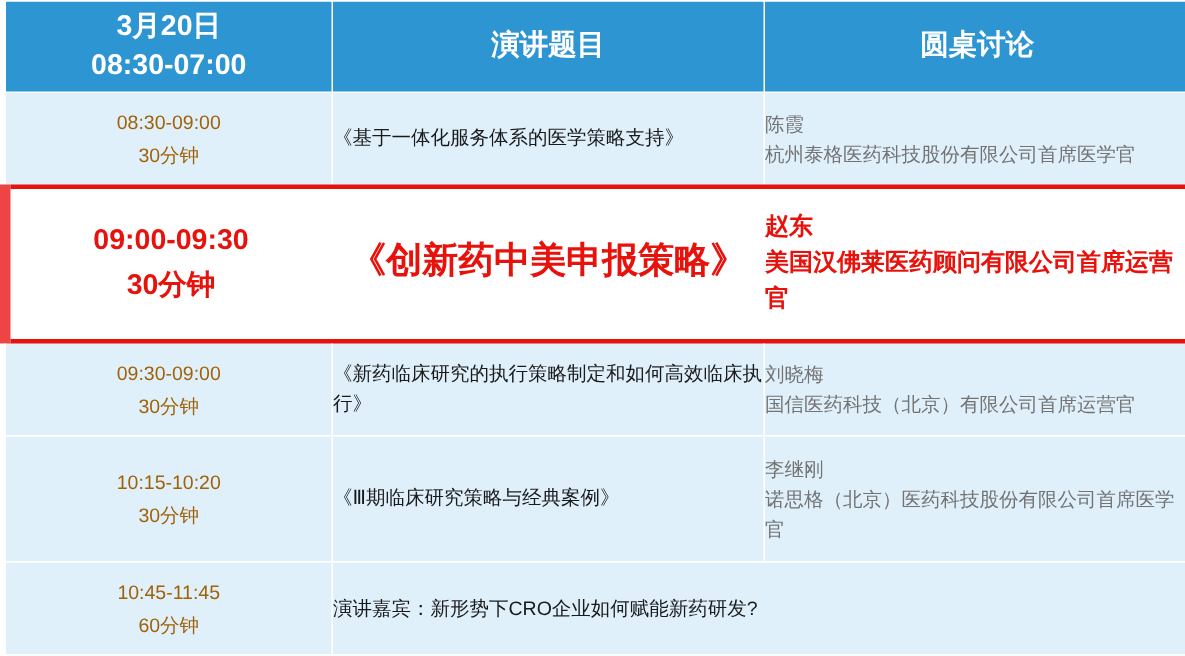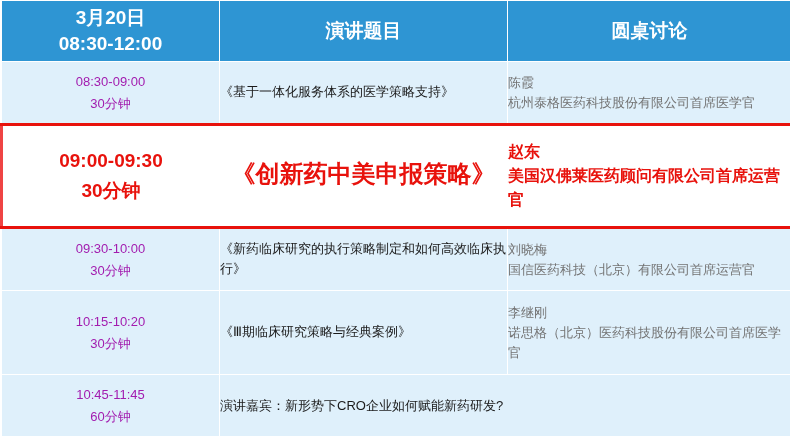--- a/index.html
+++ b/index.html
@@ -39,21 +39,21 @@
     height: 60px;
     line-height: 26px;
   }
   .hdr .line { display: block; }
 
   
   .row-time {
     background: #dff0fb;
     text-align: center;
     font-size: 13px;
-    color: #a21caf;
+    color: #a16207;
     line-height: 22px;
     padding: 6px 4px;
   }
   .row-time .sub { display: block; }
   .row-topic {
     background: #dff0fb;
     font-size: 13px;
     color: #1a1a1a;
     line-height: 20px;
     padding: 8px 10px;
@@ -70,21 +70,21 @@
   .row-guest .gorg { display: block; }
 
   
   tr.highlight td {
     background: #ffffff;
     border-top: 3px solid #e8120c;
     border-bottom: 3px solid #e8120c;
     color: #e8120c;
     font-weight: bold;
   }
-  tr.highlight td.hl-first { border-left: 3px solid #ef4444; }
+  tr.highlight td.hl-first { border-left: 7px solid #ef4444; }
   tr.highlight td.hl-last  { border-right: 3px solid #eab308; }
   tr.highlight .row-time {
     font-size: 19px;
     line-height: 30px;
   }
   tr.highlight .row-topic {
     font-size: 24px;
     text-align: center;
     line-height: 26px;
   }
@@ -108,21 +108,21 @@
 <table class="schedule">
   <colgroup>
     <col class="c-time">
     <col class="c-topic">
     <col class="c-guest">
   </colgroup>
   <thead>
     <tr>
       <th class="hdr">
         <span class="line">3月20日</span>
-        <span class="line">08:30-12:00</span>
+        <span class="line">08:30-07:00</span>
       </th>
       <th class="hdr">演讲题目</th>
       <th class="hdr">圆桌讨论</th>
     </tr>
   </thead>
   <tbody id="tbody">
       <tr>
         <td class="row-time">
           <span class="sub">08:30-09:00</span>
           <span class="sub">30分钟</span>
@@ -139,21 +139,21 @@
           <span class="sub">30分钟</span>
         </td>
         <td class="row-topic">《创新药中美申报策略》</td>
         <td class="row-guest hl-last">
           <span class="gname">赵东</span>
           <span class="gorg">美国汉佛莱医药顾问有限公司首席运营官</span>
         </td>
       </tr>
       <tr>
         <td class="row-time">
-          <span class="sub">09:30-10:00</span>
+          <span class="sub">09:30-09:00</span>
           <span class="sub">30分钟</span>
         </td>
         <td class="row-topic">《新药临床研究的执行策略制定和如何高效临床执行》</td>
         <td class="row-guest">
           <span class="gname">刘晓梅</span>
           <span class="gorg">国信医药科技（北京）有限公司首席运营官</span>
         </td>
       </tr>
       <tr>
         <td class="row-time">

